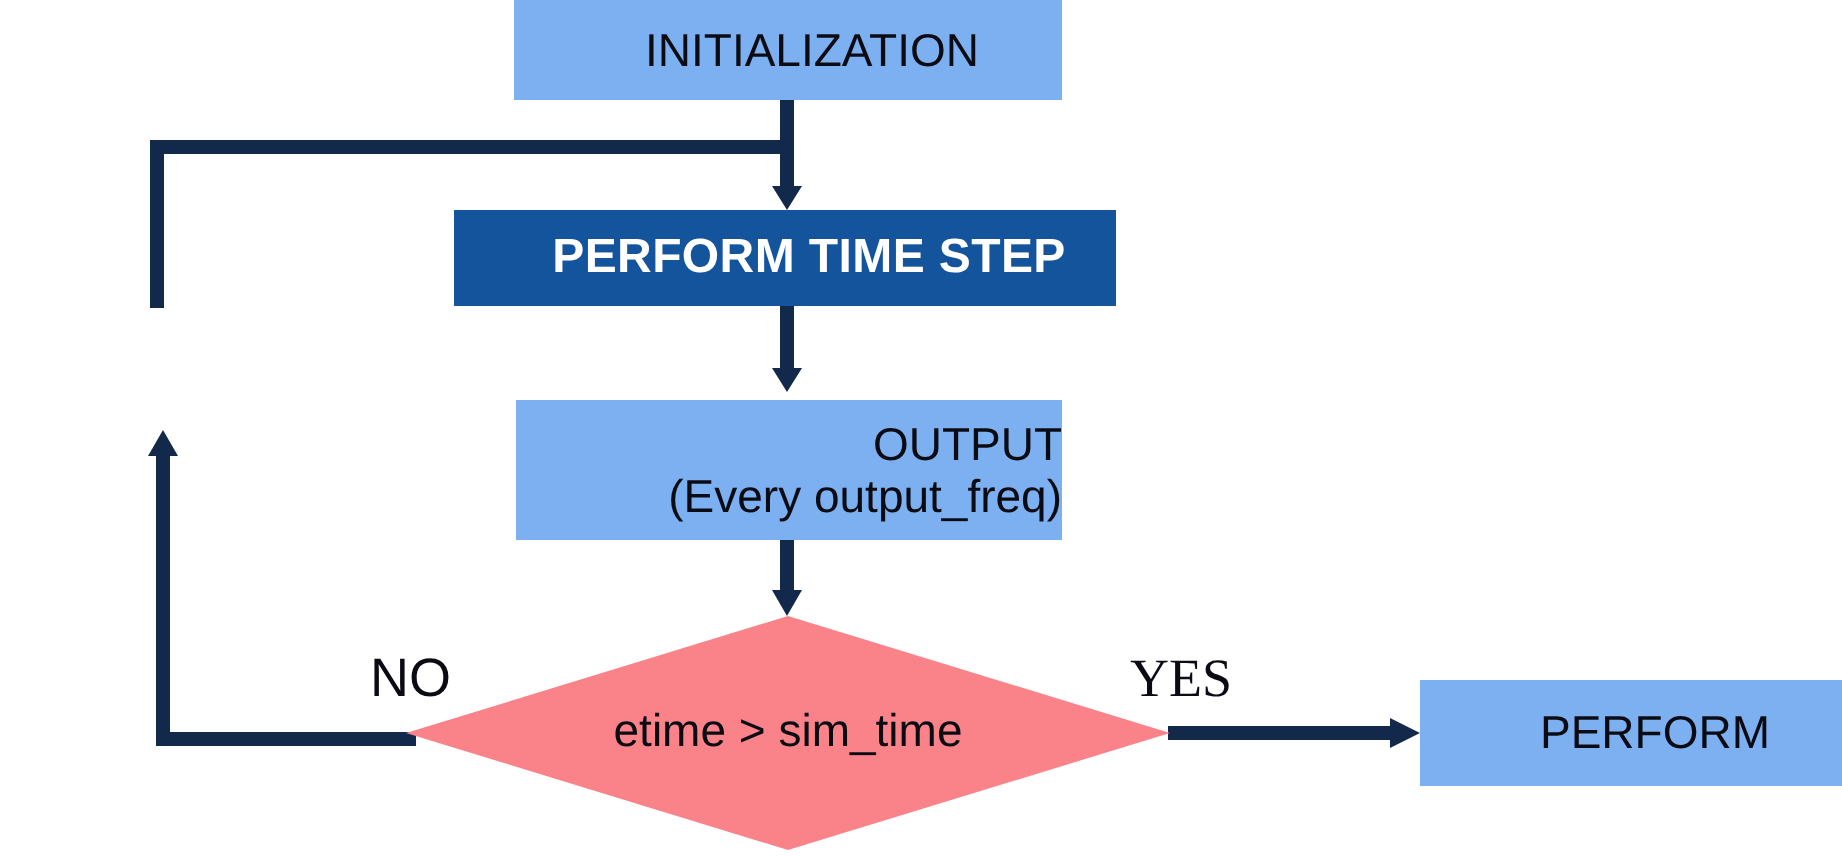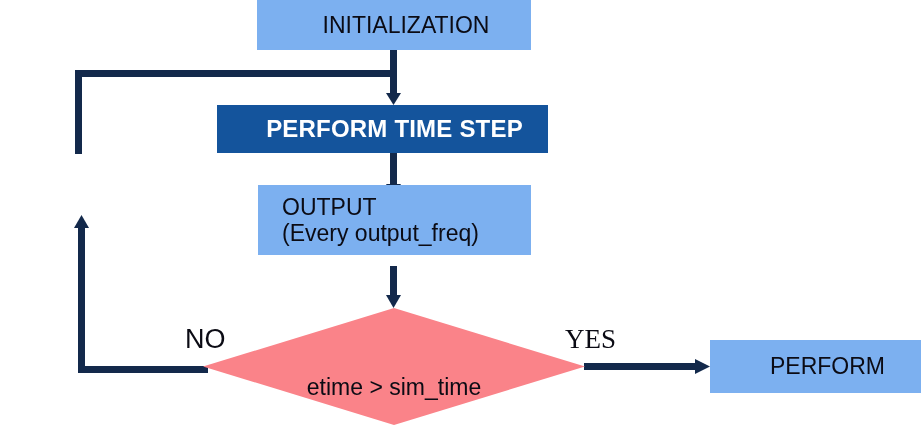--- a/index.html
+++ b/index.html
@@ -23,21 +23,21 @@
     left: 0;
     top: 0;
     width: 921px;
     height: 428px;
   }
   .node {
     position: absolute;
     display: flex;
     align-items: center;
     justify-content: center;
-    text-align: left;
+    text-align: right;
     box-sizing: border-box;
     line-height: 1.14;
     z-index: 3;
     padding-left: 24px;
   }
   .node-proc-light {
     background: #7CB0F0;
     color: #0b0b14;
     font-size: 23px;
     font-weight: 400;
@@ -50,22 +50,22 @@
     letter-spacing: 0.2px;
   }
   .node-proc-accum {
     background: #7CB0F0;
     color: #07070f;
     font-size: 22px;
     font-weight: bold;
   }
 
   #node-initialization { left: 257px; top: 0px;  width: 274px; height: 50px; }
-  #node-perform-time-step { left: 217px; top: 105px; width: 331px; height: 48px; }
-  #node-output { left: 258px; top: 185px; width: 273px; height: 70px; }
+  #node-perform-time-step { left: 227px; top: 105px; width: 331px; height: 48px; }
+  #node-output { left: 258px; top: 200px; width: 273px; height: 70px; }
   #node-etime-accum { left: 0px;  top: 153px; width: 156px; height: 60px; }
   #node-finalize { left: 710px; top: 340px; width: 211px; height: 53px; }
 
   .node-output-inner {
     display: block;
     width: 100%;
   }
   .node-output-line {
     display: block;
   }
@@ -82,21 +82,20 @@
 
   .diamond-text {
     position: absolute;
     left: 203px;
     top: 352px;
     width: 382px;
     text-align: center;
     font-size: 23px;
     color: #0b0b14;
     z-index: 4;
-    margin-top: 22px;
   }
 </style>
 </head>
 <body>
 
 <div id="flowchart-canvas">
 
   <svg id="flow-svg" viewBox="0 0 921 428" aria-hidden="true">
     <defs>
       <marker id="arrow-down" markerWidth="7" markerHeight="7" refX="3.5" refY="6.2" orient="0" markerUnits="userSpaceOnUse">

